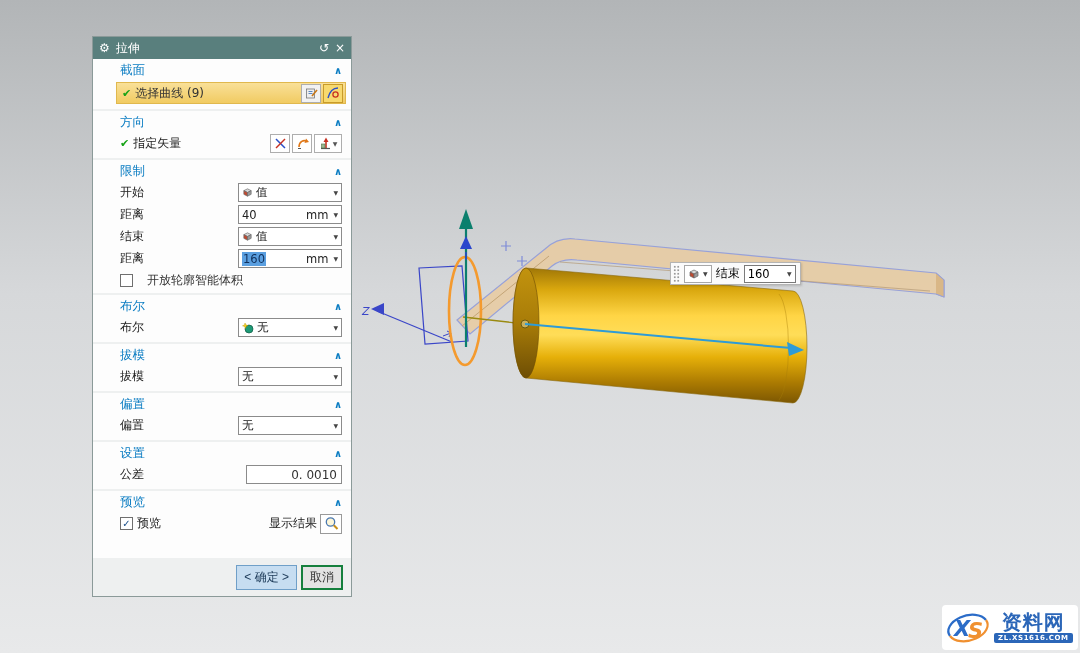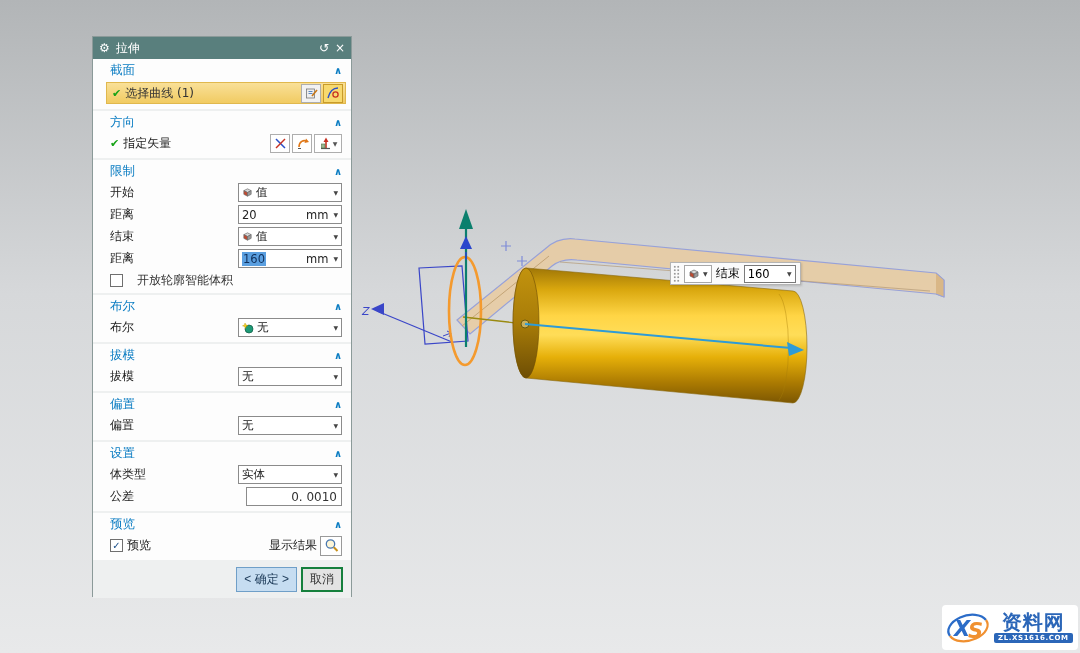--- a/index.html
+++ b/index.html
@@ -12,21 +12,21 @@
     position:absolute; left:92px; top:36px; width:260px; height:561px;
     background:#eef0f0; border:1px solid #8b9a99; display:flex; flex-direction:column;
     font-size:12px; color:#333;
   }
   #titlebar {
     height:22px; background:#597f7d; color:#fff; display:flex; align-items:center;
     padding:0 6px; gap:6px; flex:0 0 auto;
   }
   #titlebar .t-title { flex:1; font-size:12px; }
   #titlebar .t-ico { font-size:12px; line-height:1; cursor:pointer; }
-  .section { background:#fdfdfd; margin-bottom:2px; padding:1px 0 3px 8px; }
+  .section { background:#fdfdfd; margin-bottom:2px; padding:1px 0 3px 18px; }
   .sec-header {
     display:flex; align-items:center; justify-content:space-between;
     height:20px; padding:0 9px; color:#0a7cc2; font-size:12.5px;
   }
   .sec-header .chev { color:#0a7cc2; font-size:10px; font-weight:bold; cursor:pointer; }
   .row {
     display:flex; align-items:center; justify-content:space-between;
     min-height:21px; padding:0 9px; margin:1px 0;
   }
   .row .lbl { color:#222; white-space:nowrap; }
@@ -203,21 +203,21 @@
     </div>
 
     <div class="section">
       <div class="sec-header">
         <span>截面</span>
         <span class="chev">∧</span>
       </div>
       <div class="hl-row">
         <span class="lbl-check">
           <span class="chk-green">✔</span>
-          <span>选择曲线 (1)</span>
+          <span>选择曲线 (9)</span>
         </span>
         <span class="ibtns">
           <span class="ibtn">
             <svg width="13" height="13" viewBox="0 0 13 13">
               <rect x="1.5" y="2" width="8" height="9" fill="#eee" stroke="#777" stroke-width="0.8"></rect>
               <path d="M7,9 L12,3" stroke="#c87818" stroke-width="1.6"></path>
               <path d="M3.5,4.5 h4 M3.5,6.5 h4" stroke="#4a7ab8" stroke-width="0.9"></path>
             </svg>
           </span>
           <span class="ibtn sel">
@@ -280,21 +280,21 @@
             <polygon points="2,4 6,6 6,10 2,8" fill="#c04a30" stroke="#666" stroke-width="0.7"></polygon>
             <polygon points="10,4 6,6 6,10 10,8" fill="#9a9a9a" stroke="#666" stroke-width="0.7"></polygon>
           </svg>
           <span class="dd-val">值</span>
           <span class="dd-arrow">▼</span>
         </span>
       </div>
       <div class="row">
         <span class="lbl">距离</span>
         <span class="dd">
-          <span class="dd-val">20</span>
+          <span class="dd-val">40</span>
           <span class="dd-unit">mm</span>
           <span class="dd-arrow">▼</span>
         </span>
       </div>
       <div class="row">
         <span class="lbl">结束</span>
         <span class="dd">
           <svg width="11" height="11" viewBox="0 0 12 12">
             <polygon points="2,4 6,2 10,4 6,6" fill="#d8d8d8" stroke="#666" stroke-width="0.7"></polygon>
             <polygon points="2,4 6,6 6,10 2,8" fill="#c04a30" stroke="#666" stroke-width="0.7"></polygon>
@@ -361,27 +361,20 @@
           <span class="dd-val">无</span>
           <span class="dd-arrow">▼</span>
         </span>
       </div>
     </div>
 
     <div class="section">
       <div class="sec-header">
         <span>设置</span>
         <span class="chev">∧</span>
-      </div>
-      <div class="row">
-        <span class="lbl">体类型</span>
-        <span class="dd">
-          <span class="dd-val">实体</span>
-          <span class="dd-arrow">▼</span>
-        </span>
       </div>
       <div class="row">
         <span class="lbl">公差</span>
         <span class="field">
           <span>0. 0010</span>
         </span>
       </div>
     </div>
 
     <div class="section" style="flex:1;">

